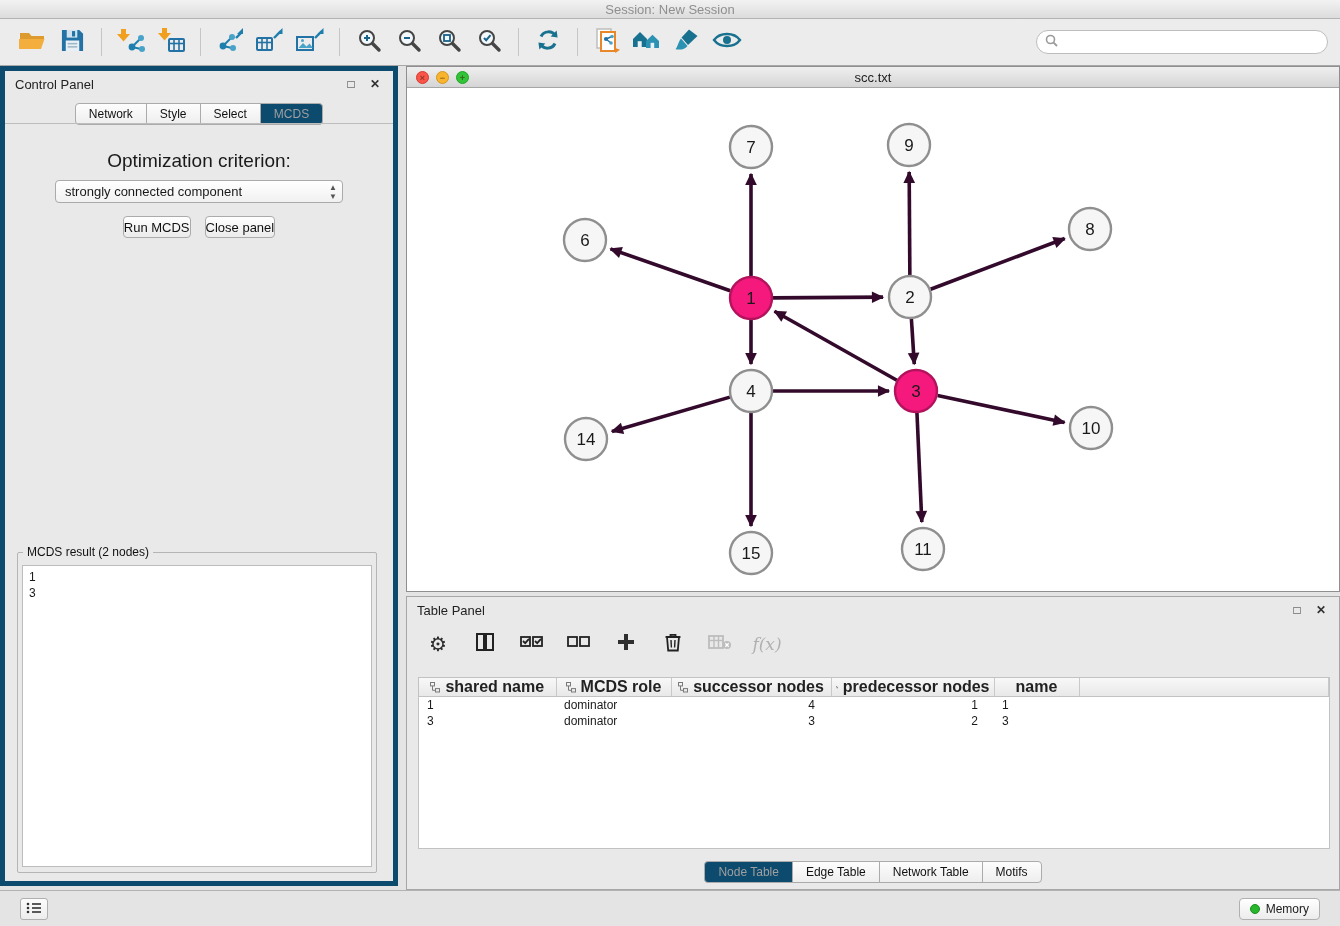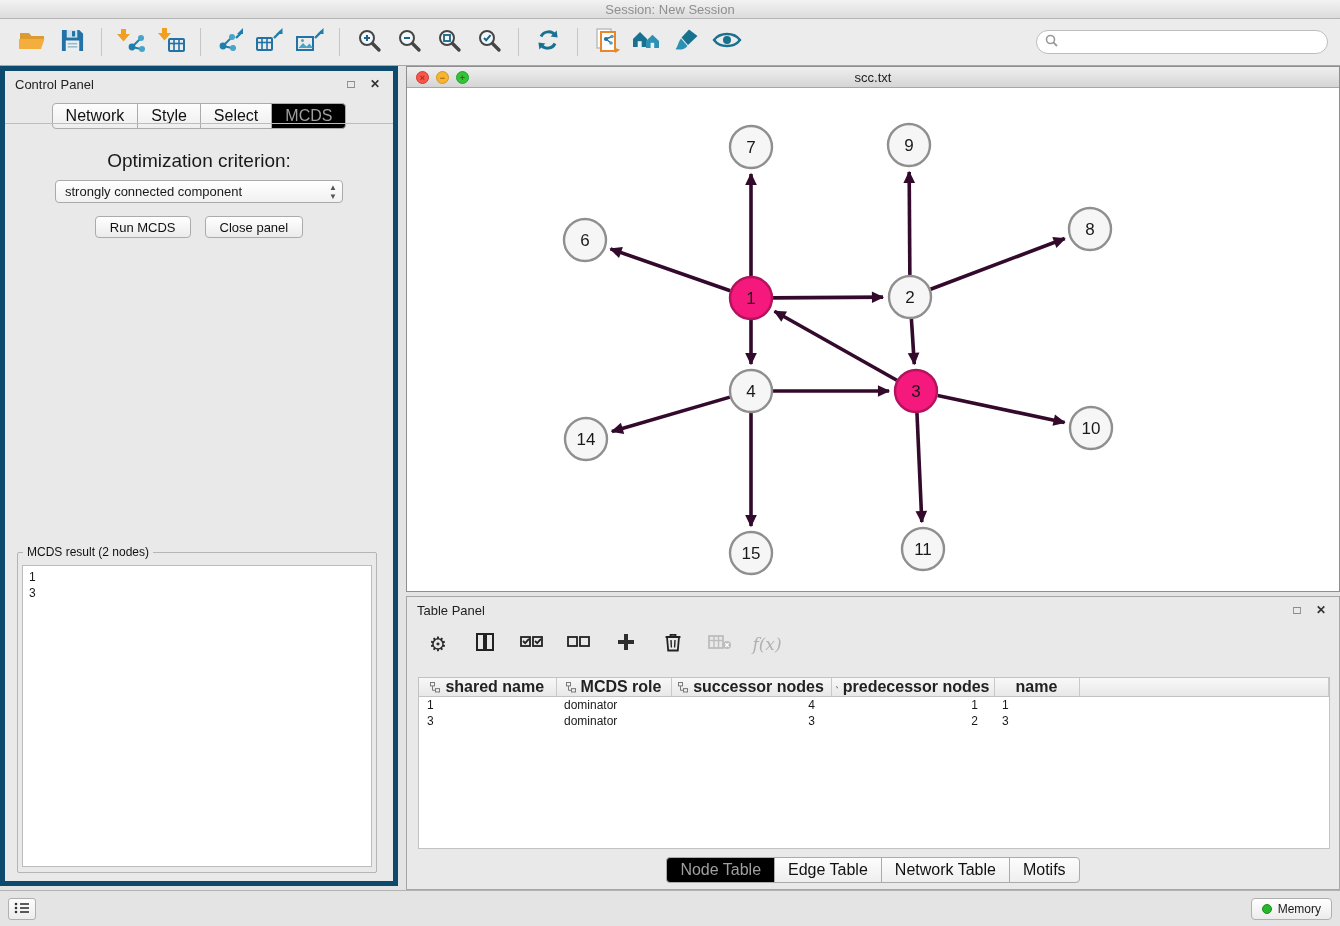--- a/index.html
+++ b/index.html
@@ -15,30 +15,30 @@
   .tbsep{width:1px;height:28px;background:#c6c6c6;margin:0 9px}
   .search{margin-left:auto;width:292px;height:24px;border:1px solid #bdbdbd;border-radius:12px;background:#fff;display:flex;align-items:center;padding:0 8px;gap:6px}
   .search input{border:none;outline:none;flex:1;font-size:13px;font-family:"Liberation Sans",sans-serif;background:transparent}
 
   
   .cpanel{position:absolute;left:0;top:66px;width:398px;height:820px;background:#e9e9e9;border:5px solid #0c4a6e}
   .phead{height:26px;display:flex;align-items:center;padding:0 10px;font-size:13px;color:#222}
   .phead .sp{flex:1}
   .winbtn{width:16px;height:16px;display:flex;align-items:center;justify-content:center;font-size:12px;color:#333;margin-left:8px;font-weight:bold}
   .tabsrow{display:flex;justify-content:center;margin-top:6px}
-  .tab{padding:3px 13px;font-size:16px;border:1px solid #ababab;background:linear-gradient(#fdfdfd,#eeeeee);color:#111;margin-left:-1px;cursor:default}
+  .tab{padding:3px 13px;font-size:12px;border:1px solid #ababab;background:linear-gradient(#fdfdfd,#eeeeee);color:#111;margin-left:-1px;cursor:default}
   .tab:first-child{border-radius:4px 0 0 4px;margin-left:0}
   .tab:last-child{border-radius:0 4px 4px 0}
-  .tab.active{background:#000000;color:#9f9f9f}
+  .tab.active{background:#0c4a6e;color:#9f9f9f}
   .cbody{position:absolute;left:0;right:0;top:52px;bottom:0;border-top:1px solid #bdbdbd}
   .optlabel{text-align:center;font-size:19px;margin-top:26px}
   .dropdown{position:relative;width:288px;height:23px;margin:8px auto 0 auto;border:1px solid #aaaaaa;border-radius:4px;background:linear-gradient(#ffffff,#f1f1f1);display:flex;align-items:center;padding:0 22px 0 9px;font-size:13px}
   .dd-arrows{position:absolute;right:5px;top:2px;display:flex;flex-direction:column;line-height:9px;font-size:8px;color:#555}
   .btnrow{display:flex;justify-content:center;gap:14px;margin-top:13px}
-  .pushbtn{height:22px;padding:0 14px;font-size:13px;border:1px solid #ababab;border-radius:4px;background:linear-gradient(#ffffff,#ebebeb);color:#111}
+  .pushbtn{height:22px;padding:0 0;font-size:13px;border:1px solid #ababab;border-radius:4px;background:linear-gradient(#ffffff,#ebebeb);color:#111}
   .groupbox{position:absolute;left:12px;right:16px;top:428px;bottom:8px;border:1px solid #b5b5b5;border-radius:2px}
   .legend{position:absolute;top:-8px;left:5px;background:#e9e9e9;padding:0 4px;font-size:12px;color:#111}
   .resultlist{position:absolute;left:4px;right:4px;top:12px;bottom:5px;background:#fff;border:1px solid #bcbcbc;font-size:12px;padding:3px 0}
   .resultlist div{padding:0 6px;height:16px;line-height:16px}
 
   
   .netview{position:absolute;left:406px;top:66px;width:934px;height:526px;background:#fff;border:1px solid #8f8f8f}
   .vtitle{position:relative;height:21px;background:linear-gradient(#efefef,#d5d5d5);border-bottom:1px solid #a6a6a6;text-align:center;font-size:13px;line-height:21px;color:#1c1c1c}
   .lights{position:absolute;left:9px;top:4px;display:flex;gap:7px}
   .light{width:13px;height:13px;border-radius:50%;font-size:9px;line-height:12px;text-align:center;color:rgba(60,30,0,.55);font-weight:bold}
@@ -55,21 +55,21 @@
   .fx{font-family:"DejaVu Serif",serif;font-style:italic;font-size:17px;color:#b0b0b0}
   .tgrid{position:absolute;left:11px;right:9px;top:80px;bottom:40px;background:#fff;border:1px solid #c2c2c2;overflow:hidden}
   table{border-collapse:collapse;width:100%;table-layout:fixed}
   th{height:18px;background:linear-gradient(#f8f8f8,#e8e8e8);border-right:1px solid #c9c9c9;border-bottom:1px solid #c2c2c2;font-size:16px;font-weight:bold;color:#222;position:relative;white-space:nowrap;overflow:hidden}
   th .hwrap{display:flex;align-items:center;justify-content:center;gap:5px;padding:0 4px}
   td{height:16px;font-size:12px;padding:0 8px;white-space:nowrap;overflow:hidden}
   td.num{text-align:right;padding-right:16px}
   .ttabs{position:absolute;left:0;right:0;bottom:6px;display:flex;justify-content:center}
 
   
-  .statusbar{position:absolute;left:0;right:0;bottom:0;height:36px;background:#e4e4e4;border-top:1px solid #b2b2b2;display:flex;align-items:center;justify-content:space-between;padding:0 8px}
+  .statusbar{position:absolute;left:0;right:0;bottom:0;height:36px;background:#e4e4e4;border-top:1px solid #b2b2b2;display:flex;align-items:center;justify-content:space-between;padding:0 20px}
   .sq-btn{width:28px;height:22px;border:1px solid #b0b0b0;border-radius:3px;background:linear-gradient(#fcfcfc,#ededed);display:flex;align-items:center;justify-content:center}
   .membtn{height:22px;border:1px solid #b0b0b0;border-radius:4px;background:linear-gradient(#ffffff,#ececec);display:flex;align-items:center;gap:6px;padding:0 10px;font-size:12px}
   .greendot{width:10px;height:10px;border-radius:50%;background:#27b62c;border:1px solid #1b8f20}
   .gear-glyph{font-size:20px;color:#2b2b2b;line-height:1}
 </style>
 </head>
 <body>
 
 <div class="titlebar">
   <span>Session: New Session</span>

